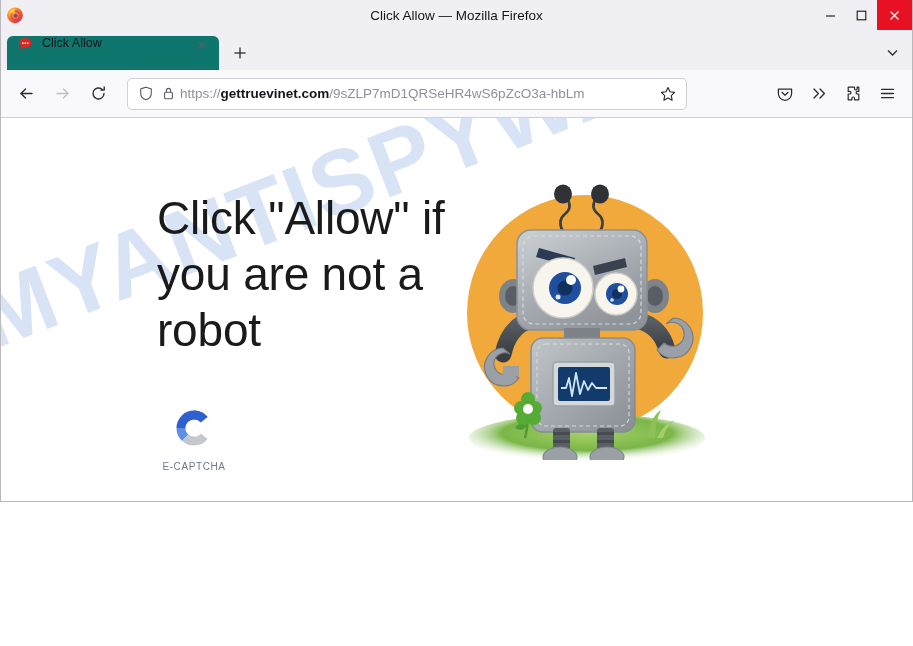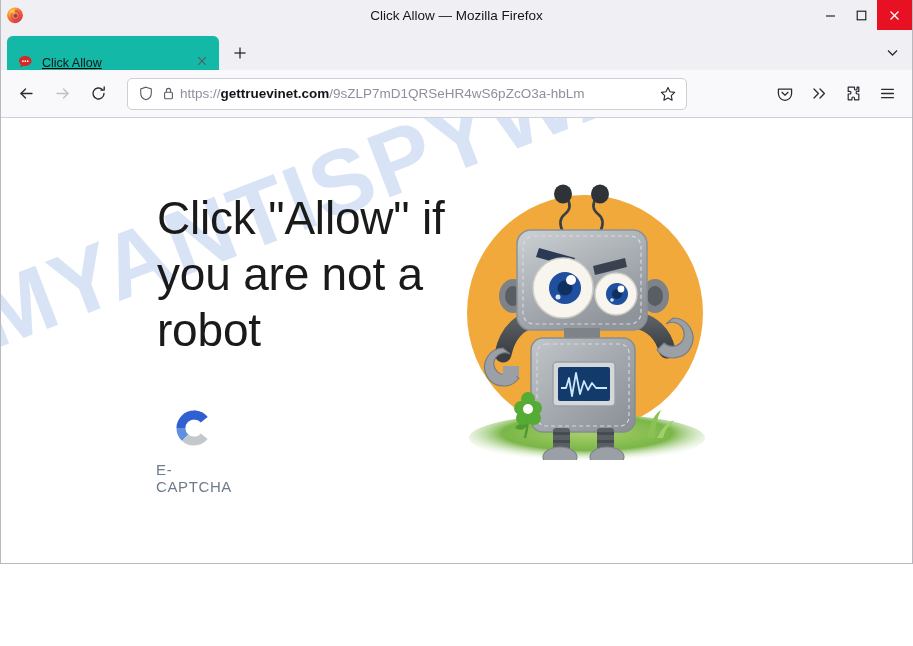--- a/index.html
+++ b/index.html
@@ -4,21 +4,21 @@
 <style>
   * { box-sizing: border-box; margin: 0; padding: 0; }
   html, body {
     width: 913px; height: 646px;
     font-family: "Liberation Sans", sans-serif;
     background: #ffffff;
     overflow: hidden;
   }
   #app {
     position: relative;
-    width: 913px; height: 564px;
+    width: 913px; height: 502px;
     background: #f0f0f4;
     display: flex; flex-direction: column;
     border: 1px solid #b8b8bd;
     border-top: none;
   }
 
   
   .titlebar {
     position: relative;
     height: 30px; flex: 0 0 30px;
@@ -43,27 +43,26 @@
 
   
   .tabstrip {
     height: 40px; flex: 0 0 40px;
     background: #f0f0f4;
     display: flex; align-items: flex-end;
     padding: 0 6px 0 6px;
     position: relative;
   }
   .tab {
-    display: flex; align-items: flex-end;
+    display: flex; align-items: flex-start;
     height: 34px; width: 212px;
-    background: #14b8a6;
+    background: #0f766e;
     border-radius: 6px 6px 0 0;
     padding: 0 8px 0 10px;
     box-shadow: 0 0 1px rgba(0,0,0,.18);
-    text-decoration: underline;
   }
   .tab-favicon {
     width: 16px; height: 16px; flex: 0 0 16px; margin-right: 9px;
   }
   .tab-title {
     font-size: 12.5px; color: #15141a;
     white-space: nowrap; overflow: hidden; text-overflow: ellipsis;
     flex: 1 1 auto;
   }
   .tab-close {
@@ -183,21 +182,21 @@
     letter-spacing: -0.2px;
   }
   .headline b { font-weight: normal; }
   .captcha {
     margin-top: 46px;
     width: 74px;
     display: flex; flex-direction: column; align-items: center;
   }
   .captcha-label {
     margin-top: 5px;
-    font-size: 15px;
+    font-size: 10px;
     letter-spacing: .6px;
     color: #6f7b8a;
   }
   .robot-wrap {
     position: relative; z-index: 2;
     margin-left: -12px;
     margin-top: -20px;
   }
 </style>
 </head>

